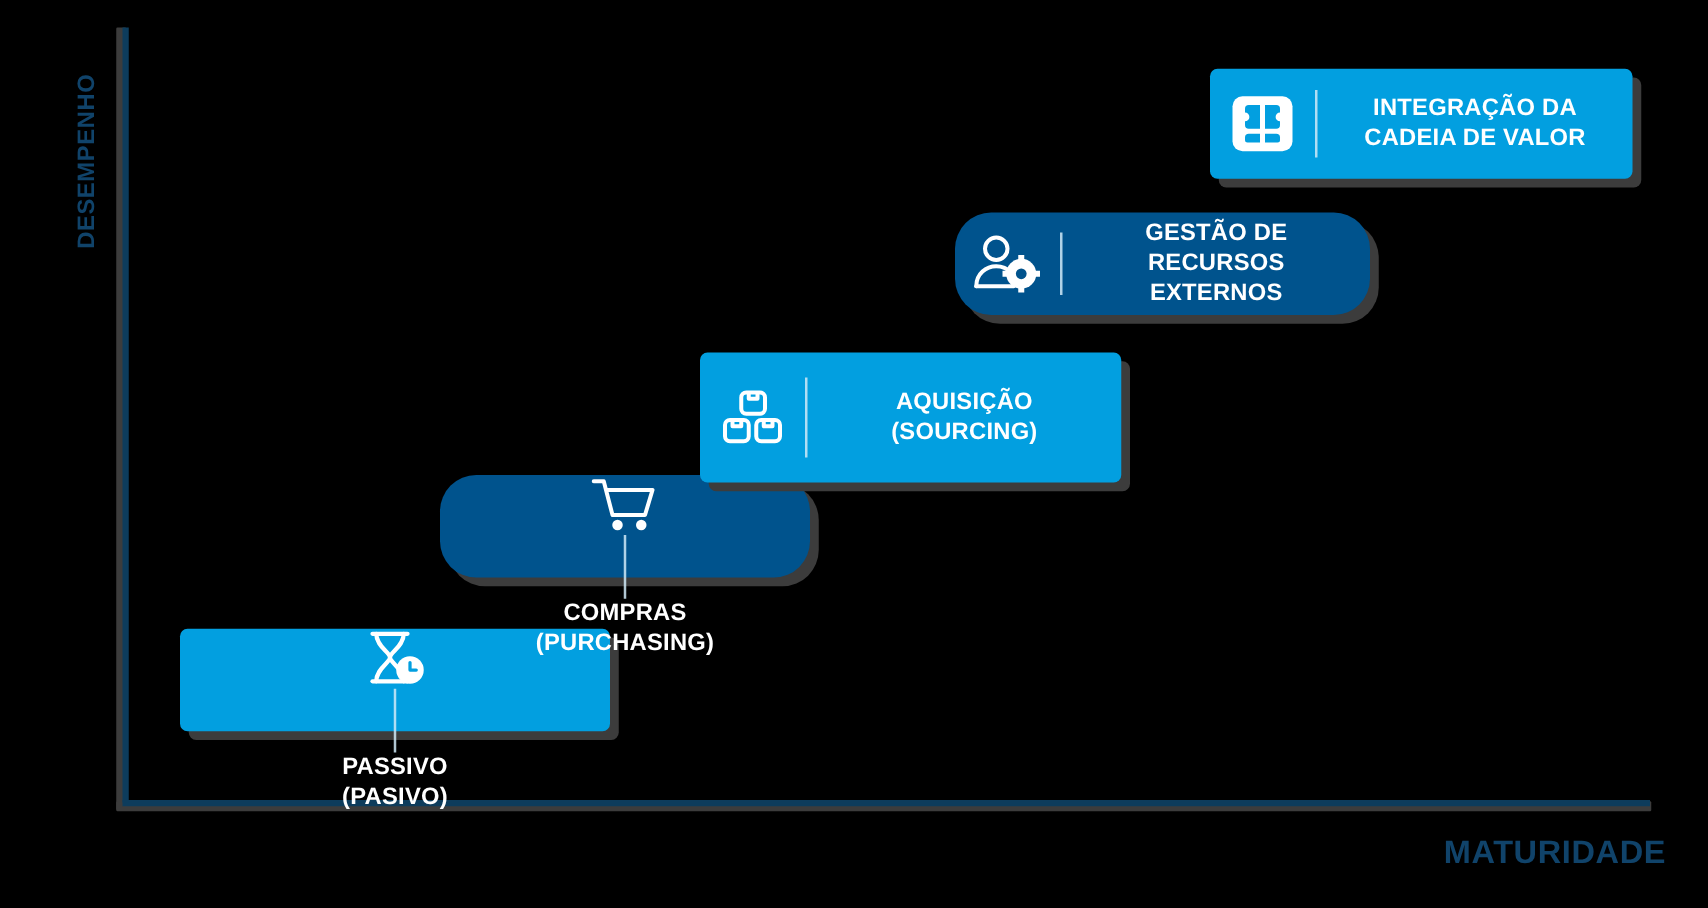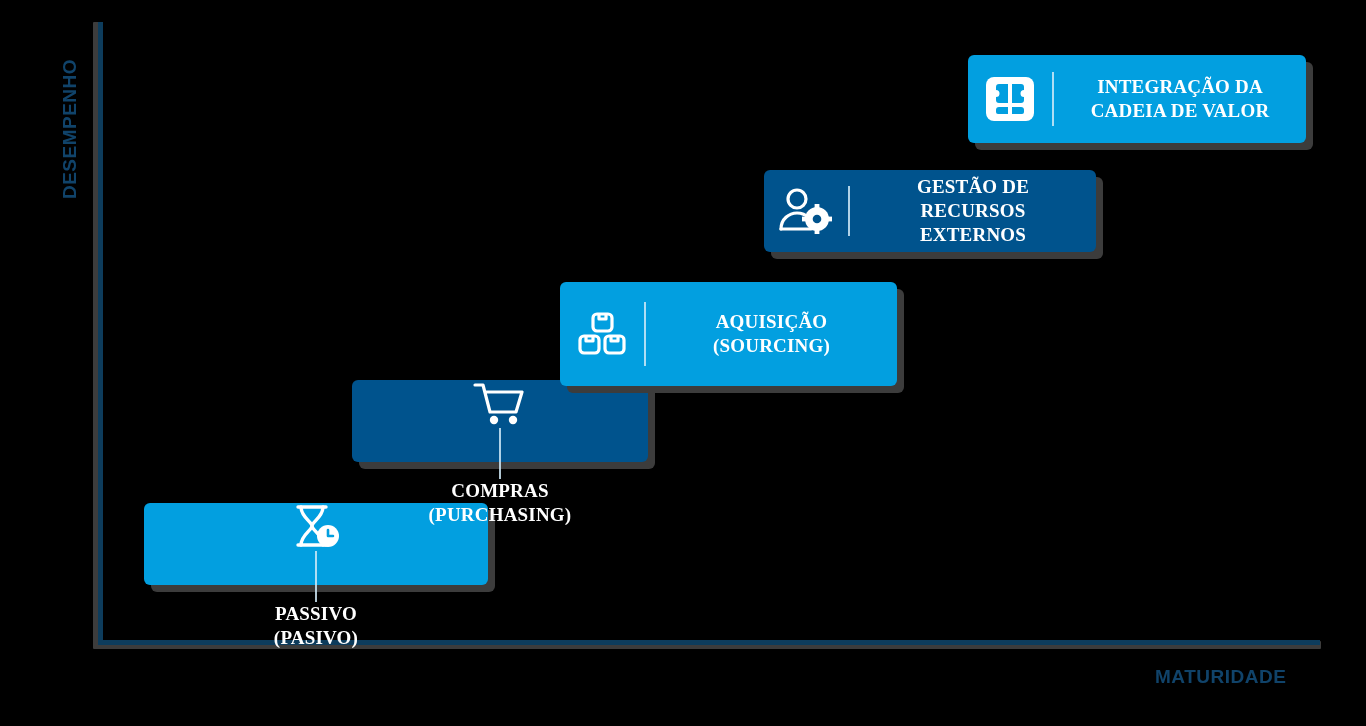--- a/index.html
+++ b/index.html
@@ -58,37 +58,36 @@
     font-size: 19px;
     font-weight: bold;
     letter-spacing: 0.5px;
     white-space: nowrap;
   }
   .label-x {
     position: absolute;
     left: 1155px;
     top: 666px;
     color: #10436a;
-    font-size: 19px;
+    font-size: 26px;
     font-weight: bold;
     letter-spacing: 0.5px;
     white-space: nowrap;
   }
 
   
   .step {
     position: absolute;
     display: flex;
     align-items: center;
     border-radius: 6px;
     box-shadow: 7px 7px 0 0 rgba(60,60,60,1);
-    font-family: Liberation Serif, serif;
   }
   .step.light  { background: #029fe0; }
-  .step.dark   { background: #00538d; }
+  .step.dark   { background: #00538d; border-radius: 29px; }
 
   .step-icon {
     flex: 0 0 auto;
     width: 84px;
     display: flex;
     align-items: center;
     justify-content: center;
   }
   .step-icon svg { display: block; }
 

